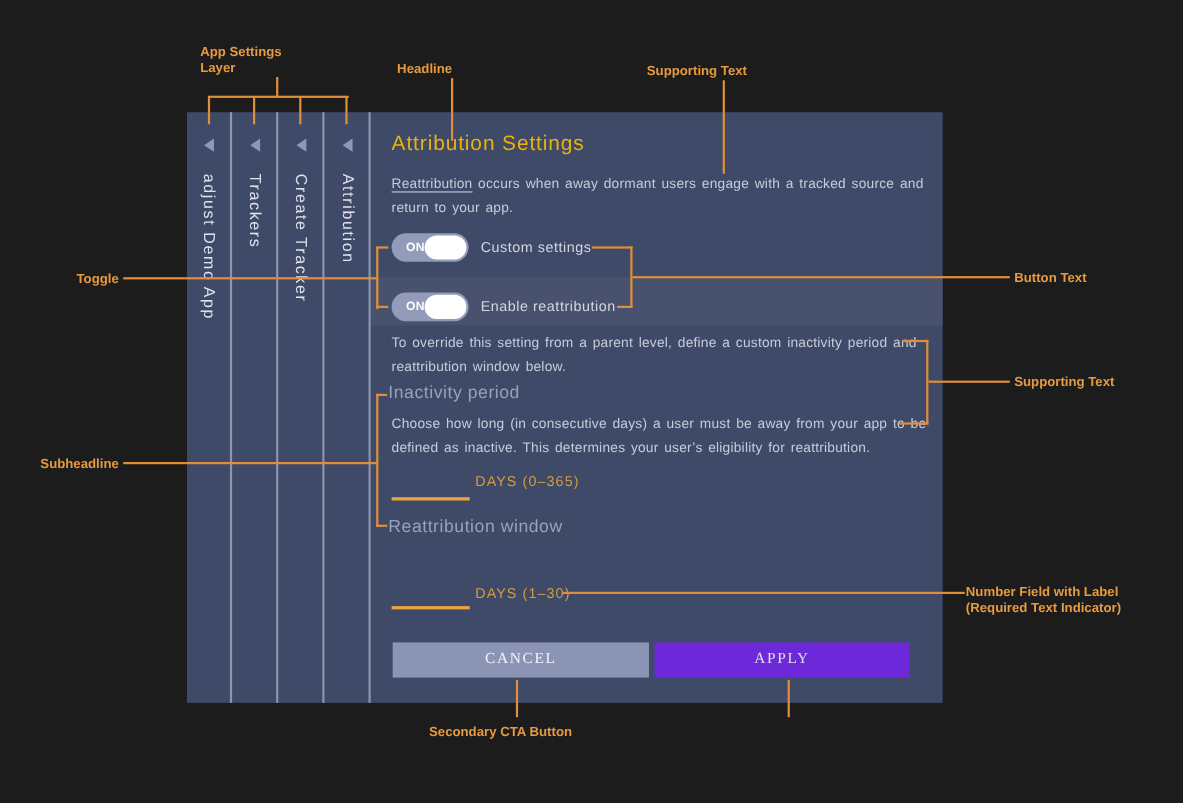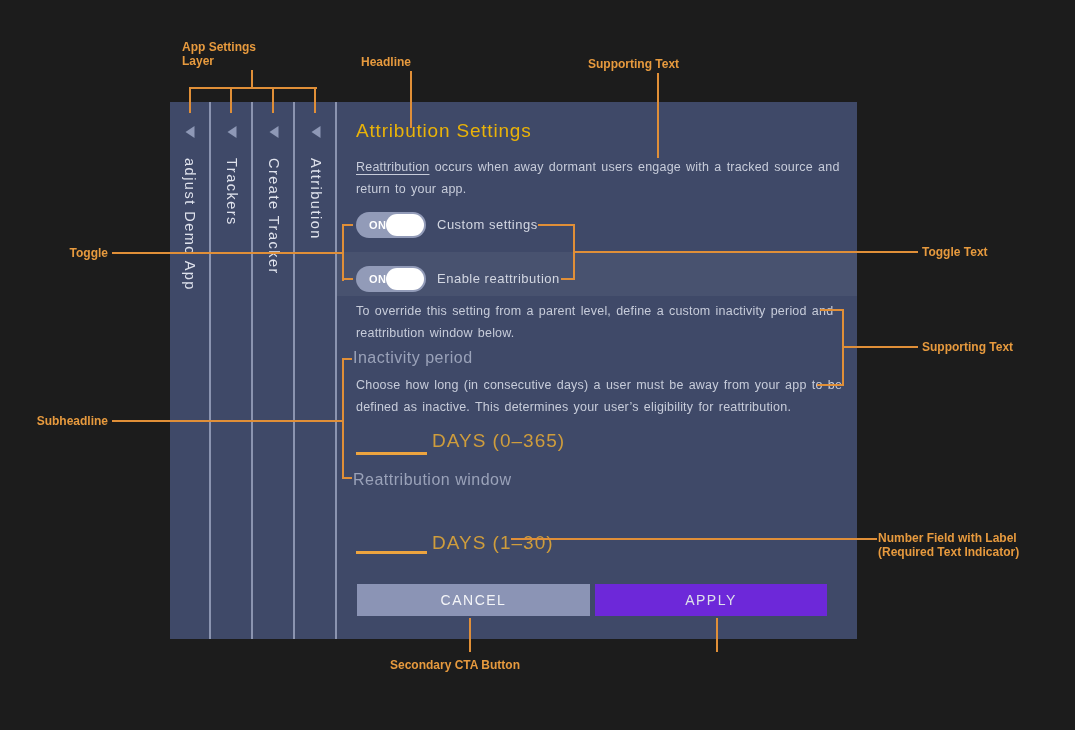--- a/index.html
+++ b/index.html
@@ -21,22 +21,22 @@
         word-spacing:1.5px;color:#c7ccda;white-space:nowrap;}
   .para .ln2{display:block;}
   .ulink{text-decoration:underline;text-underline-offset:3px;cursor:pointer;}
   .subhead{position:absolute;left:183px;font-size:16px;letter-spacing:.5px;color:#9aa2b9;text-align:right;}
   .toggle{position:absolute;left:186px;width:70px;height:26px;border-radius:13px;background:#929bb8;cursor:pointer;}
   .toggle-state{position:absolute;left:13px;top:50%;transform:translateY(-50%);
                 font-size:11px;font-weight:bold;letter-spacing:.5px;color:#ffffff;}
   .toggle-knob{position:absolute;right:2px;top:2px;width:38px;height:22px;border-radius:11px;background:#ffffff;}
   .toggle-label{position:absolute;left:267px;font-size:13px;letter-spacing:.5px;color:#d3d7e2;}
   .field-line{position:absolute;left:186px;width:71px;height:3px;background:#eda43f;cursor:text;}
-  .field-label{position:absolute;left:262px;font-size:19px;letter-spacing:1px;color:#cf9d3c;}
-  .btn{position:absolute;top:482px;height:32px;border:none;font-family:Liberation Sans, sans-serif;
+  .field-label{position:absolute;left:262px;font-size:13px;letter-spacing:1px;color:#cf9d3c;}
+  .btn{position:absolute;top:482px;height:32px;border:none;font-family:Liberation Serif, serif;
        font-size:14px;letter-spacing:1.5px;display:flex;align-items:center;justify-content:center;cursor:pointer;}
   .btn-cancel{left:187px;width:233px;background:#8b94b5;color:#f4f5f8;}
   .btn-apply{left:425px;width:232px;background:#6d28d9;color:#dde0ea;}
   
   .ann{position:absolute;font-size:12px;font-weight:bold;line-height:14px;color:#e79a3e;z-index:5;}
   .ann.center{text-align:left;}
   .ann.right{text-align:right;}
   .l{position:absolute;background:#e08f38;z-index:4;}
 </style>
 </head>
@@ -129,21 +129,21 @@
   <div class="ann right" style="right:967px;top:246px;width:80px">Toggle</div>
   <div class="l" style="left:112px;top:252px;width:231px;height:2px"></div>
   <div class="l" style="left:342px;top:224px;width:2px;height:57px"></div>
   <div class="l" style="left:342px;top:224px;width:11px;height:2px"></div>
   <div class="l" style="left:342px;top:278px;width:11px;height:2px"></div>
 
   <div class="l" style="left:538px;top:224px;width:37px;height:2px"></div>
   <div class="l" style="left:561px;top:278px;width:14px;height:2px"></div>
   <div class="l" style="left:573px;top:224px;width:2px;height:56px"></div>
   <div class="l" style="left:575px;top:251px;width:343px;height:2px"></div>
-  <div class="ann" style="left:922px;top:245px">Toggle Text</div>
+  <div class="ann" style="left:922px;top:245px">Button Text</div>
 
   <div class="l" style="left:820px;top:309px;width:24px;height:2px"></div>
   <div class="l" style="left:817px;top:384px;width:27px;height:2px"></div>
   <div class="l" style="left:842px;top:309px;width:2px;height:77px"></div>
   <div class="l" style="left:844px;top:346px;width:74px;height:2px"></div>
   <div class="ann" style="left:922px;top:340px">Supporting Text</div>
 
   <div class="ann right" style="right:967px;top:414px;width:100px">Subheadline</div>
   <div class="l" style="left:112px;top:420px;width:231px;height:2px"></div>
   <div class="l" style="left:342px;top:358px;width:2px;height:121px"></div>

